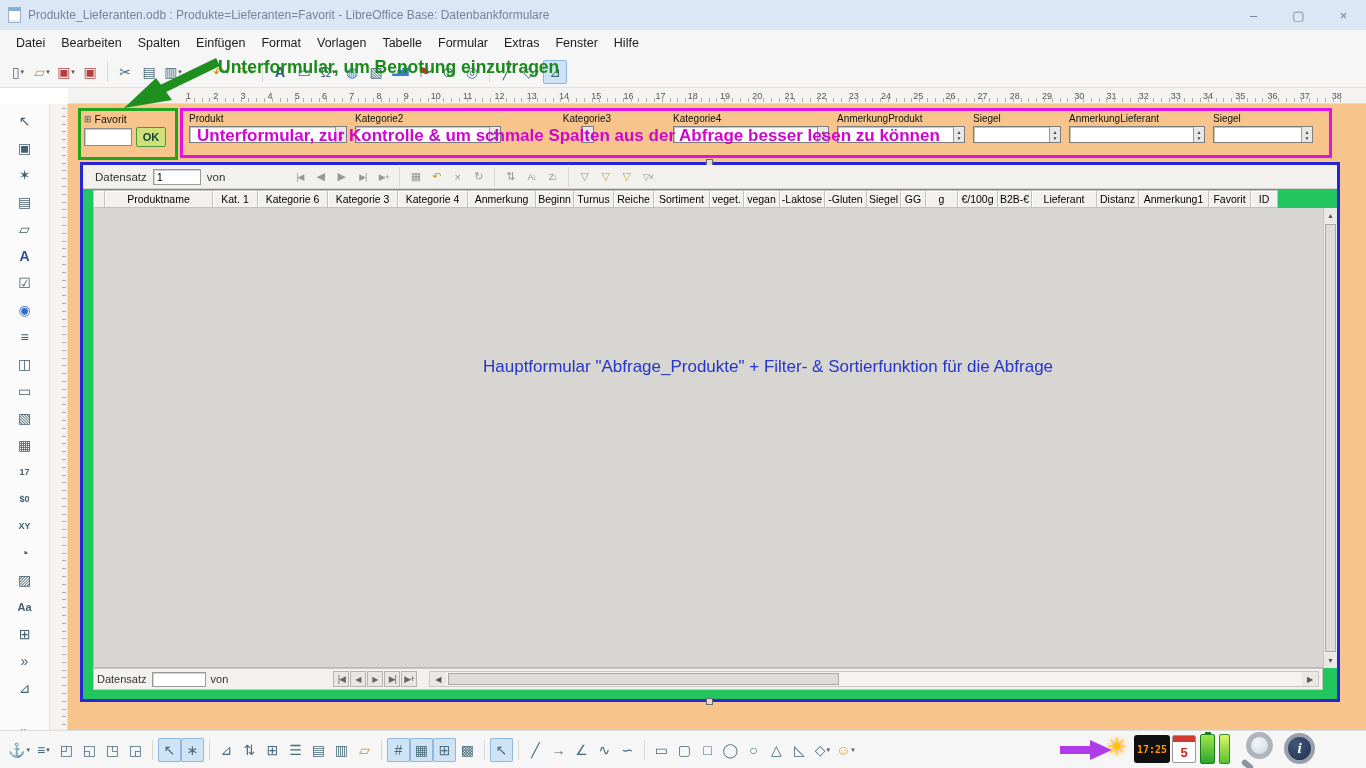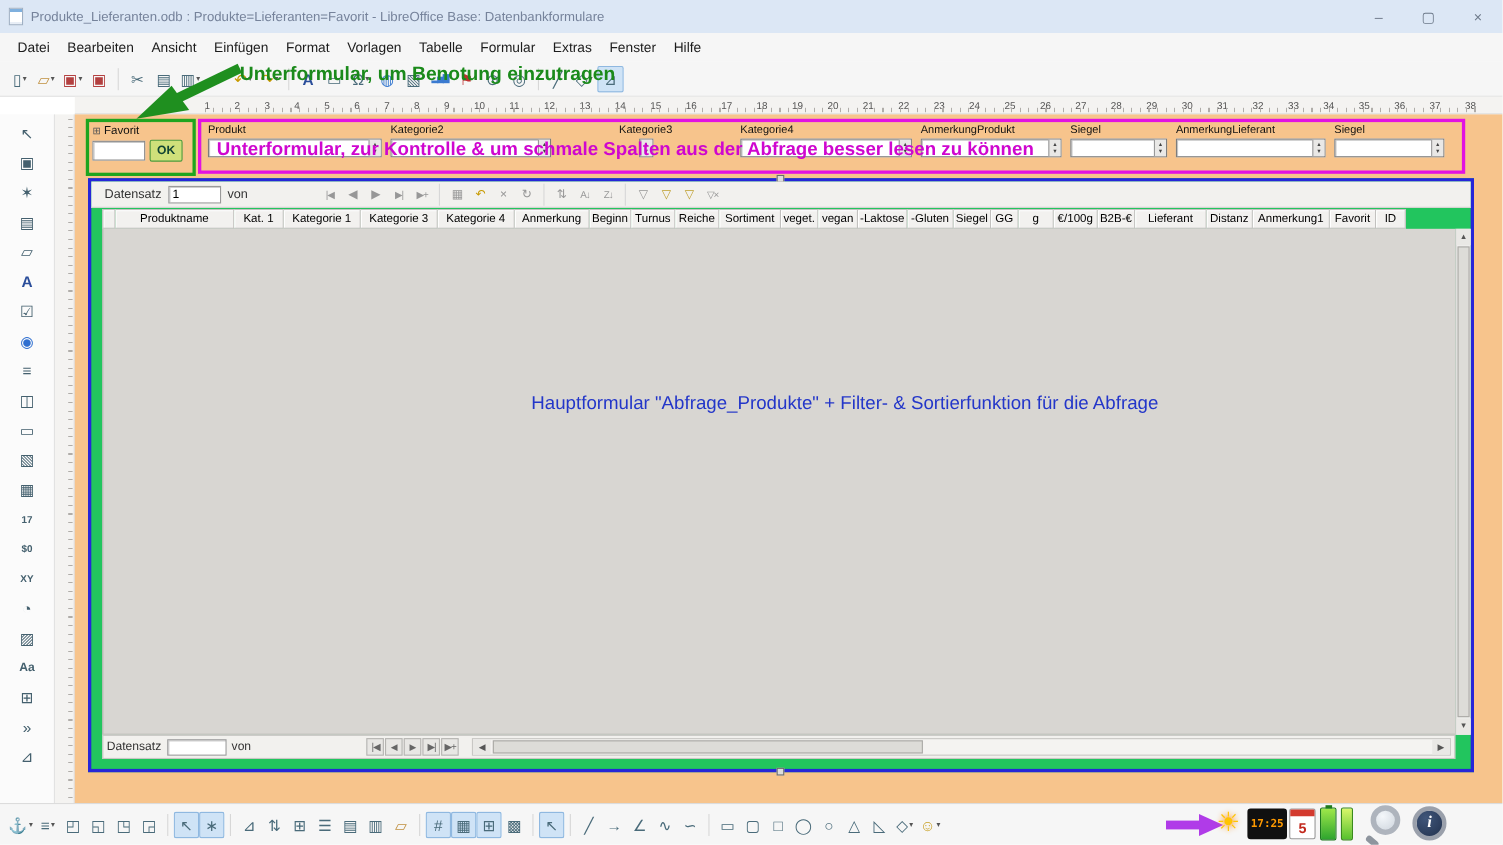--- a/index.html
+++ b/index.html
@@ -185,21 +185,21 @@
       </span>
       <span class="winbtn">
         <span class="glyph g-close">×</span>
       </span>
     </span>
 </div>
 
 <div class="menubar" id="menubar">
     <span class="menu-item">Datei</span>
     <span class="menu-item">Bearbeiten</span>
-    <span class="menu-item">Ansicht</span>
+    <span class="menu-item">Spalten</span>
     <span class="menu-item">Einfügen</span>
     <span class="menu-item">Format</span>
     <span class="menu-item">Vorlagen</span>
     <span class="menu-item">Tabelle</span>
     <span class="menu-item">Formular</span>
     <span class="menu-item">Extras</span>
     <span class="menu-item">Fenster</span>
     <span class="menu-item">Hilfe</span>
   </div>
 
@@ -560,21 +560,21 @@
           <span class="nvi">
             <span class="glyph g-reset-filter">▽×</span>
           </span>
         </span>
     </div>
 
     <div class="grid-header" id="grid-header">
         <span class="th corner"></span>
         <span class="th" style="width: 108px;">Produktname</span>
         <span class="th" style="width: 45px;">Kat. 1</span>
-        <span class="th" style="width: 70px;">Kategorie 1</span>
+        <span class="th" style="width: 70px;">Kategorie 6</span>
         <span class="th" style="width: 70px;">Kategorie 3</span>
         <span class="th" style="width: 70px;">Kategorie 4</span>
         <span class="th" style="width: 68px;">Anmerkung</span>
         <span class="th" style="width: 38px;">Beginn</span>
         <span class="th" style="width: 40px;">Turnus</span>
         <span class="th" style="width: 40px;">Reiche</span>
         <span class="th" style="width: 56px;">Sortiment</span>
         <span class="th" style="width: 34px;">veget.</span>
         <span class="th" style="width: 36px;">vegan</span>
         <span class="th" style="width: 45px;">-Laktose</span>

